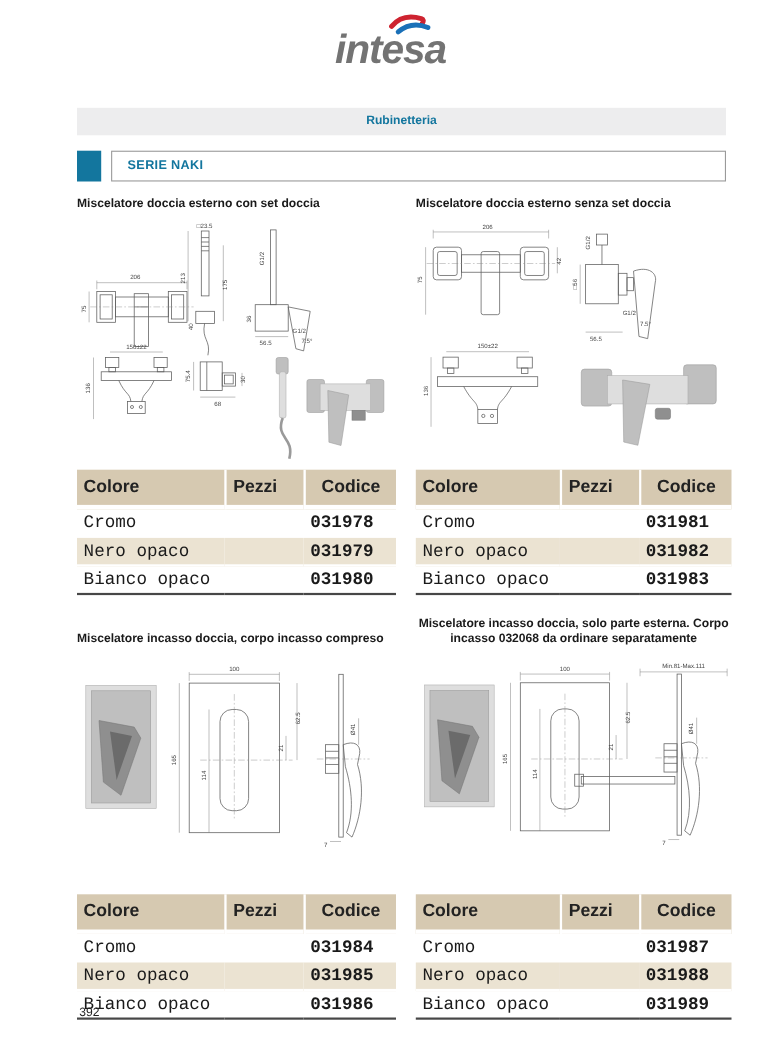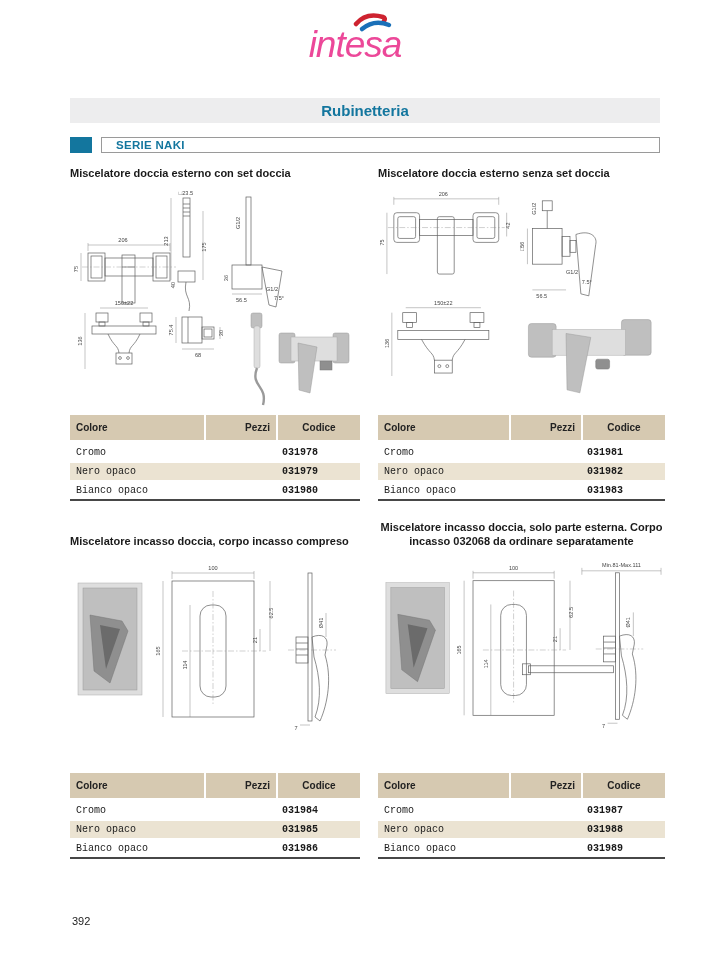--- a/index.html
+++ b/index.html
@@ -4,28 +4,28 @@
 <style>
   html,body { margin:0; padding:0; }
   body {
     width:710px; height:959px; background:#ffffff;
     font-family:"Liberation Sans", sans-serif; color:#1a1a1a;
     position:relative; overflow:hidden;
   }
   
   .logo-wrap { padding-top:26px; text-align:center; height:62px; }
   .logo { display:inline-block; position:relative; }
-  .logo-text { font-size:37px; font-weight:normal; font-style:italic; color:#ec4899; letter-spacing:-1px; line-height:1; }
+  .logo-text { font-size:37px; font-weight:bold; font-style:italic; color:#737373; letter-spacing:-1px; line-height:1; }
   .logo-swoosh { position:absolute; top:-15px; left:50%; margin-left:-5px; }
   
   .category-bar {
     margin:10px 50px 0 70px; background:#ededee; height:25px; line-height:25px;
-    text-align:center; color:#13769e; font-weight:bold; font-size:15px;
+    text-align:center; color:#13769e; font-weight:bold; font-size:11px;
   }
-  .series-row { margin:14px 50px 0 70px; display:flex; height:16px; }
+  .series-row { margin:14px 50px 0 70px; display:flex; height:28px; }
   .series-square { width:22px; background:#13769e; }
   .series-box {
     flex:1; margin-left:9px; border:1px solid #9a9a9a; background:#fff;
     display:flex; align-items:center; padding-left:14px;
     color:#13769e; font-weight:bold; font-size:11.5px; letter-spacing:.3px;
   }
   
   .content { margin:10px 50px 0 70px; }
   .grid { display:grid; grid-template-columns:290px 287px; column-gap:18px; }
   .row2 { margin-top:14px; }
@@ -37,26 +37,26 @@
   
   .ln   { stroke:#5f5f5f; stroke-width:.7; fill:none; }
   .dim  { stroke:#7d7d7d; stroke-width:.45; fill:none; }
   .cl   { stroke:#8a8a8a; stroke-width:.4; fill:none; stroke-dasharray:6 2 1.5 2; }
   .dt   { font-size:5.6px; fill:#454545; }
   .ph-l { fill:#dedede; stroke:#adadad; stroke-width:.5; }
   .ph-m { fill:#bfbfbf; stroke:#9a9a9a; stroke-width:.5; }
   .ph-d { fill:#8f8f8f; stroke:#777777; stroke-width:.5; }
   .ph-x { fill:#6b6b6b; stroke:none; }
   
-  table.spec { width:100%; border-collapse:separate; border-spacing:0; font-size:10px; }
+  table.spec { width:100%; border-collapse:separate; border-spacing:0; font-size:16px; }
   table.spec th {
     background:#d6c9b1; text-align:left; font-weight:bold; color:#222;
     padding:7px 6px; border-bottom:4px solid #fff;
   }
-  table.spec th.c-pezzi { text-align:right; width:58px; border-left:2px solid #fff; }
+  table.spec th.c-pezzi { text-align:left; width:58px; border-left:2px solid #fff; }
   table.spec th.c-codice { text-align:center; width:70px; border-left:2px solid #fff;margin-top:11px; }
   table.spec td { padding:3px 6px; border-bottom:2px solid #fff;font-family:Liberation Mono, monospace; }
   table.spec tr.alt td { background:#ebe3d2; }
   table.spec tr.last td { border-bottom:2px solid #474747; }
   table.spec td.codice { font-weight:bold; text-align:left; }
   table.spec td.pezzi { text-align:center; }
   
   .page-num { position:absolute; left:72px; bottom:32px; font-size:11px; color:#222; }
 </style>
 </head>

